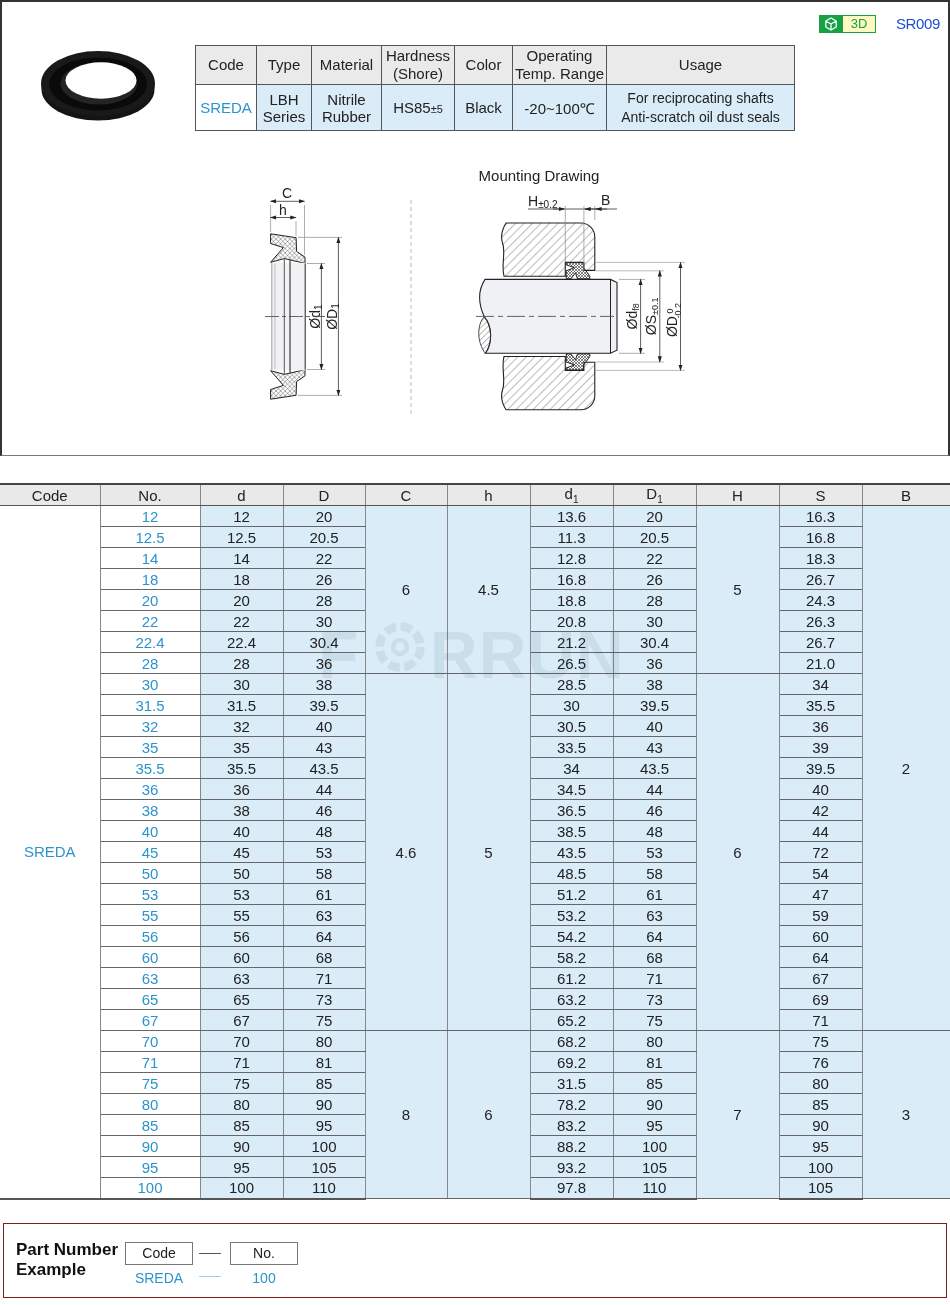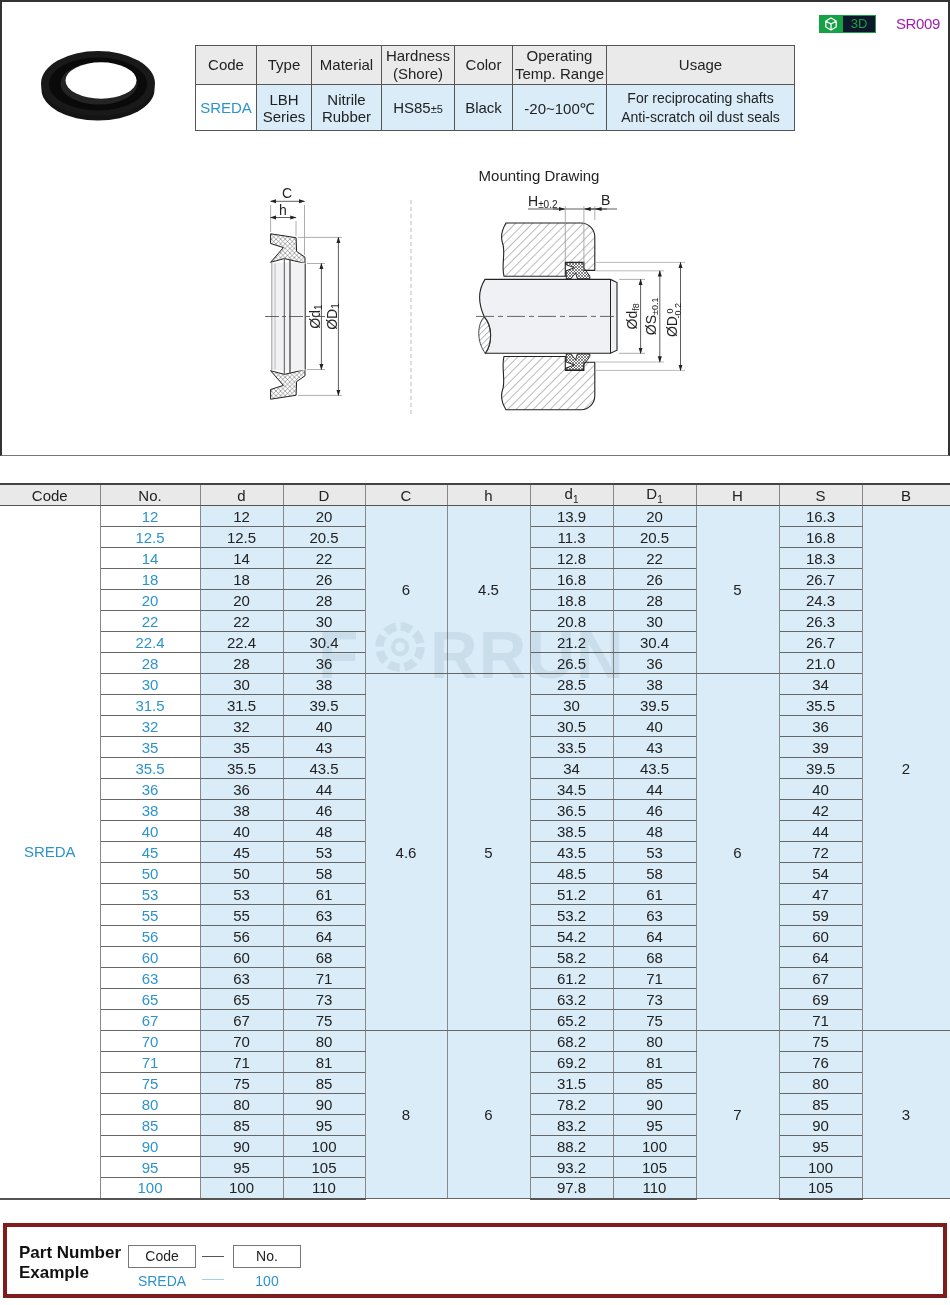--- a/index.html
+++ b/index.html
@@ -11,38 +11,38 @@
 table { border-collapse:collapse; }
 #spec { left:195px; top:45px; }
 #spec th, #spec td { border:1px solid #555; text-align:center; vertical-align:middle; font-weight:normal; }
 #spec th { background:#eaeaea; color:#222; font-size:15px; height:39px; line-height:18px; }
 #spec td { background:#daecf8; color:#222; font-size:15px; height:46px; }
 #spec td.white { background:#fff; color:#2d93cd; }
 #spec .small2 { font-size:14px; line-height:19px; }
 
 #badge { left:819px; top:15px; height:18px; display:flex; }
 #badge .grn { width:24px; height:18px; background:#16a144; display:flex; align-items:center; justify-content:center; }
-#badge .txt { width:33px; height:18px; border:1px solid #16a144; border-left:none; color:#16a144; font-size:13px; text-align:center; line-height:16px; background:#0f172a; }
-#sr { left:896px; top:15px; font-size:15px; letter-spacing:-0.4px; color:#a21caf; }
+#badge .txt { width:33px; height:18px; border:1px solid #16a144; border-left:none; color:#16a144; font-size:13px; text-align:center; line-height:16px; background:#fef9c3; }
+#sr { left:896px; top:15px; font-size:15px; letter-spacing:-0.4px; color:#1d4ed8; }
 
 #main { left:0; top:483px; table-layout:fixed; width:950px; }
 #main td { font-size:15px; text-align:center; vertical-align:middle; color:#222; height:21px; padding:0; }
 #main th { background:#e9e9e9; font-weight:normal; font-size:15px; color:#222; height:18px; padding:0; border-top:2px solid #444; border-bottom:1px solid #555; border-left:1px solid #888; border-right:1px solid #888;}
 #main td { border-left:1px solid #888; border-right:1px solid #888; border-bottom:1px solid #666; }
 #main td.blue { background:#daecf8; }
 #main td.no { color:#2d93cd; background:#fff; }
 #main td.code { color:#2d93cd; background:#fff; border-left:none; border-bottom:2px solid #555; font-size:15px; }
 #main tr.last td { border-bottom:2px solid #555; }
 #main th.first, #main td.code { border-left:none; }
 #main th.lastc, #main td.lastc { border-right:1px solid #999; }
 sub { font-size:10px; }
 
 #wm { left:312px; top:614px; opacity:1; pointer-events:none; }
 
-#pnbox { left:3px; top:1223px; width:944px; height:75px; border:4px solid #7f1d1d; }
+#pnbox { left:3px; top:1223px; width:944px; height:75px; border:1px solid #7f1d1d; }
 #pn1 { left:12px; top:16px; font-size:17px; font-weight:bold; color:#111; line-height:20px; }
 .pbox { position:absolute; width:68px; height:23px; border:1px solid #777; text-align:center; font-size:14px; line-height:21px; color:#222; top:18px; }
 .dash { position:absolute; height:1px; background:#555; width:22px; }
 .bluetxt { position:absolute; color:#2d93cd; font-size:14px; top:46px; width:68px; text-align:center; }
 </style>
 </head>
 <body>
 
 <div id="topbox" class="abs"></div>
 
@@ -248,21 +248,21 @@
         <th>S</th>
         <th class="lastc">B</th>
       </tr>
 <tr>
         <td class="code" rowspan="33">SREDA</td>
         <td class="no">12</td>
         <td class="blue">12</td>
         <td class="blue">20</td>
         <td class="blue" rowspan="8">6</td>
         <td class="blue" rowspan="8">4.5</td>
-        <td class="blue">13.9</td>
+        <td class="blue">13.6</td>
         <td class="blue">20</td>
         <td class="blue" rowspan="8">5</td>
         <td class="blue">16.3</td>
         <td class="blue lastc" rowspan="25">2</td>
       </tr>
 <tr>
         <td class="no">12.5</td>
         <td class="blue">12.5</td>
         <td class="blue">20.5</td>
         <td class="blue">11.3</td>

